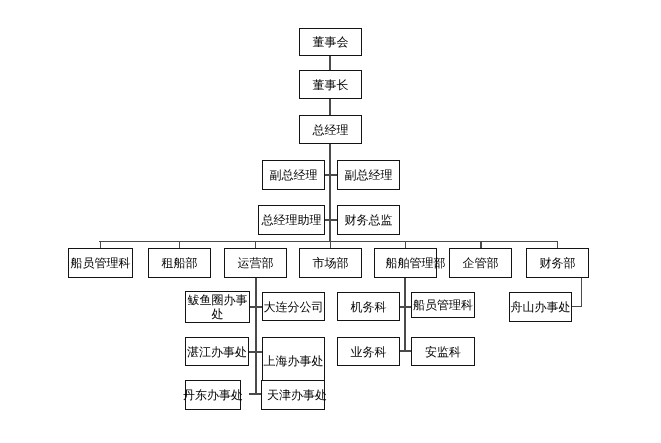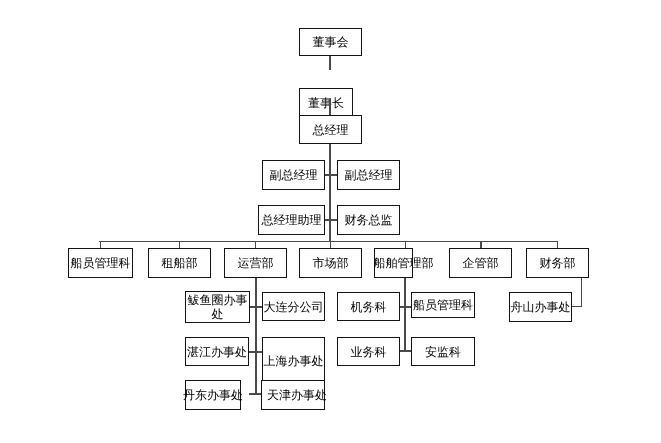--- a/index.html
+++ b/index.html
@@ -33,33 +33,33 @@
   .vl{width:2px;}
   .vl1{width:1.5px;}
   .hl{height:1.5px;}
 </style>
 </head>
 <body>
 
 <div class="canvas">
 
   <div class="node" style="left:299px;top:28px;width:63px;height:28px;">董事会</div>
-  <div class="node" style="left:299px;top:88px;width:54px;height:29px;">董事长</div>
+  <div class="node" style="left:299px;top:70px;width:63px;height:29px;">董事长</div>
   <div class="node" style="left:299px;top:115px;width:63px;height:29px;">总经理</div>
 
   <div class="node" style="left:262px;top:160px;width:63px;height:30px;">副总经理</div>
   <div class="node" style="left:337px;top:160px;width:63px;height:30px;">副总经理</div>
   <div class="node" style="left:258px;top:205px;width:67px;height:30px;">总经理助理</div>
   <div class="node" style="left:337px;top:205px;width:63px;height:30px;">财务总监</div>
 
   <div class="node" style="left:68px;top:248px;width:65px;height:30px;">船员管理科</div>
   <div class="node" style="left:148px;top:248px;width:63px;height:30px;">租船部</div>
   <div class="node" style="left:224px;top:248px;width:63px;height:30px;">运营部</div>
   <div class="node" style="left:299px;top:248px;width:63px;height:30px;">市场部</div>
-  <div class="node" style="left:374px;top:248px;width:39px;height:30px;padding-left:20px;">船舶管理部</div>
+  <div class="node" style="left:374px;top:248px;width:63px;height:30px;padding-left:20px;">船舶管理部</div>
   <div class="node" style="left:449px;top:248px;width:63px;height:30px;">企管部</div>
   <div class="node" style="left:526px;top:248px;width:63px;height:30px;">财务部</div>
 
   <div class="node wrap" style="left:185px;top:291px;width:65px;height:32px;">鲅鱼圈办事处</div>
   <div class="node" style="left:262px;top:292px;width:63px;height:29px;">大连分公司</div>
   <div class="node" style="left:185px;top:337px;width:64px;height:29px;">湛江办事处</div>
   <div class="node" style="left:262px;top:337px;width:63px;height:47px;">上海办事处</div>
   <div class="node" style="left:185px;top:380px;width:56px;height:30px;">丹东办事处</div>
   <div class="node" style="left:261px;top:380px;width:64px;height:30px;padding-left:8px;">天津办事处</div>
 

